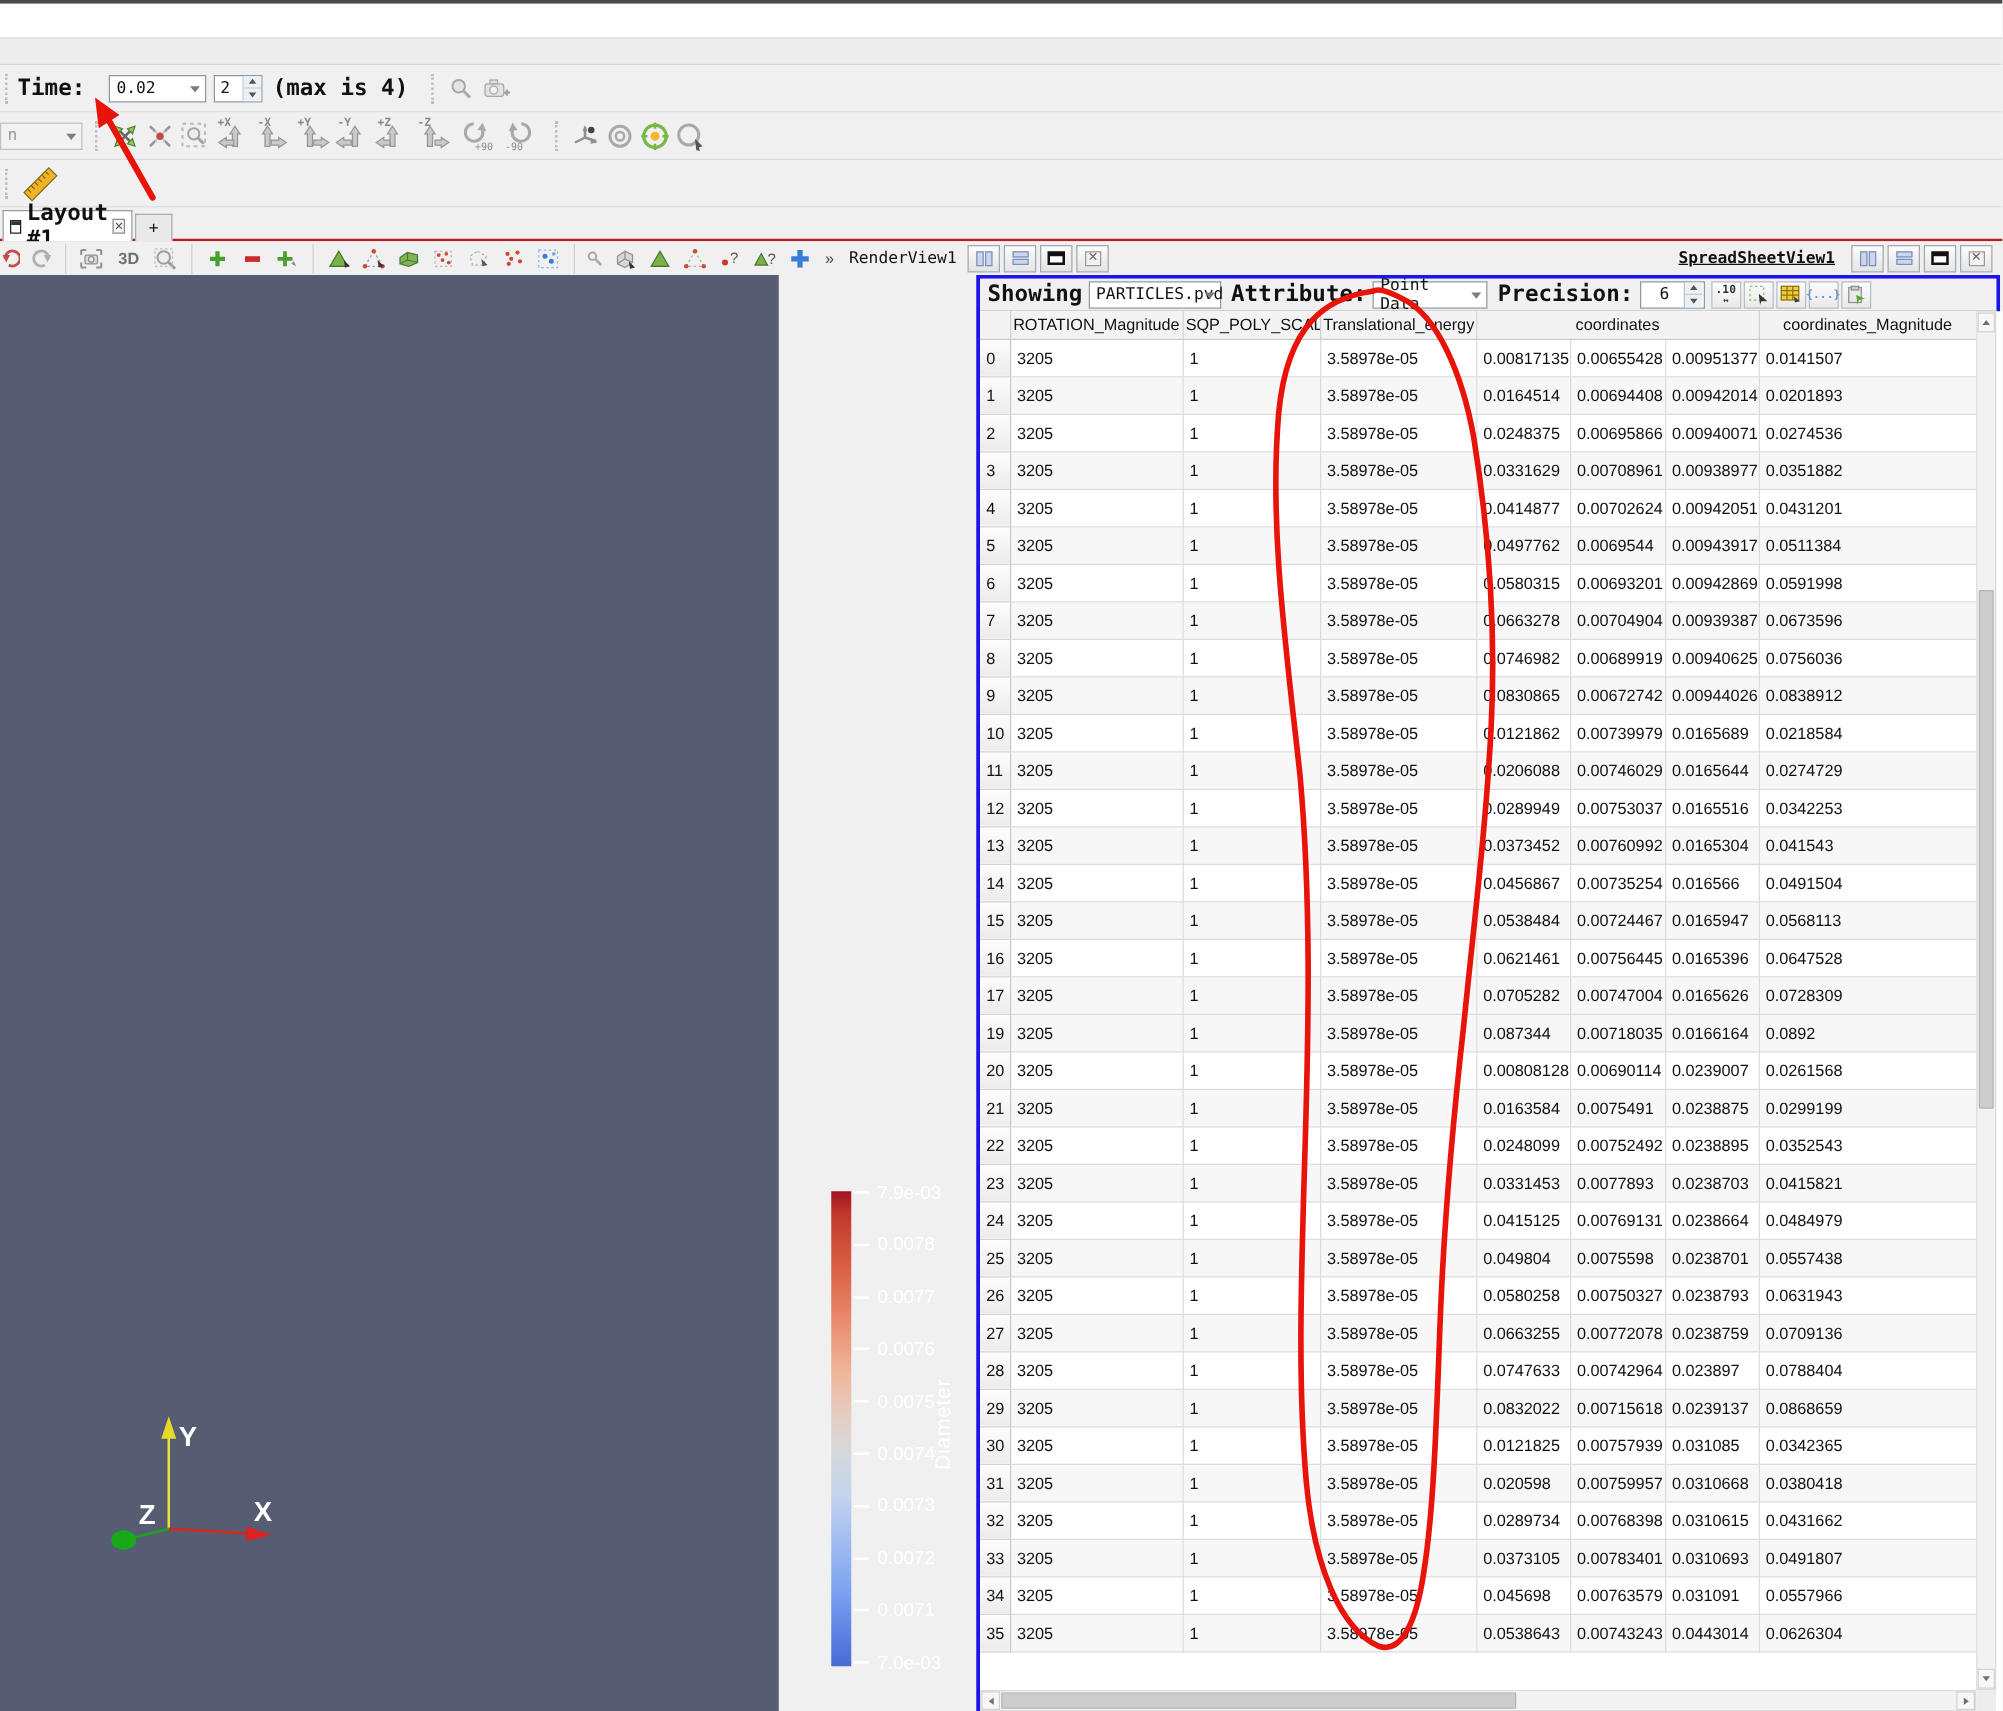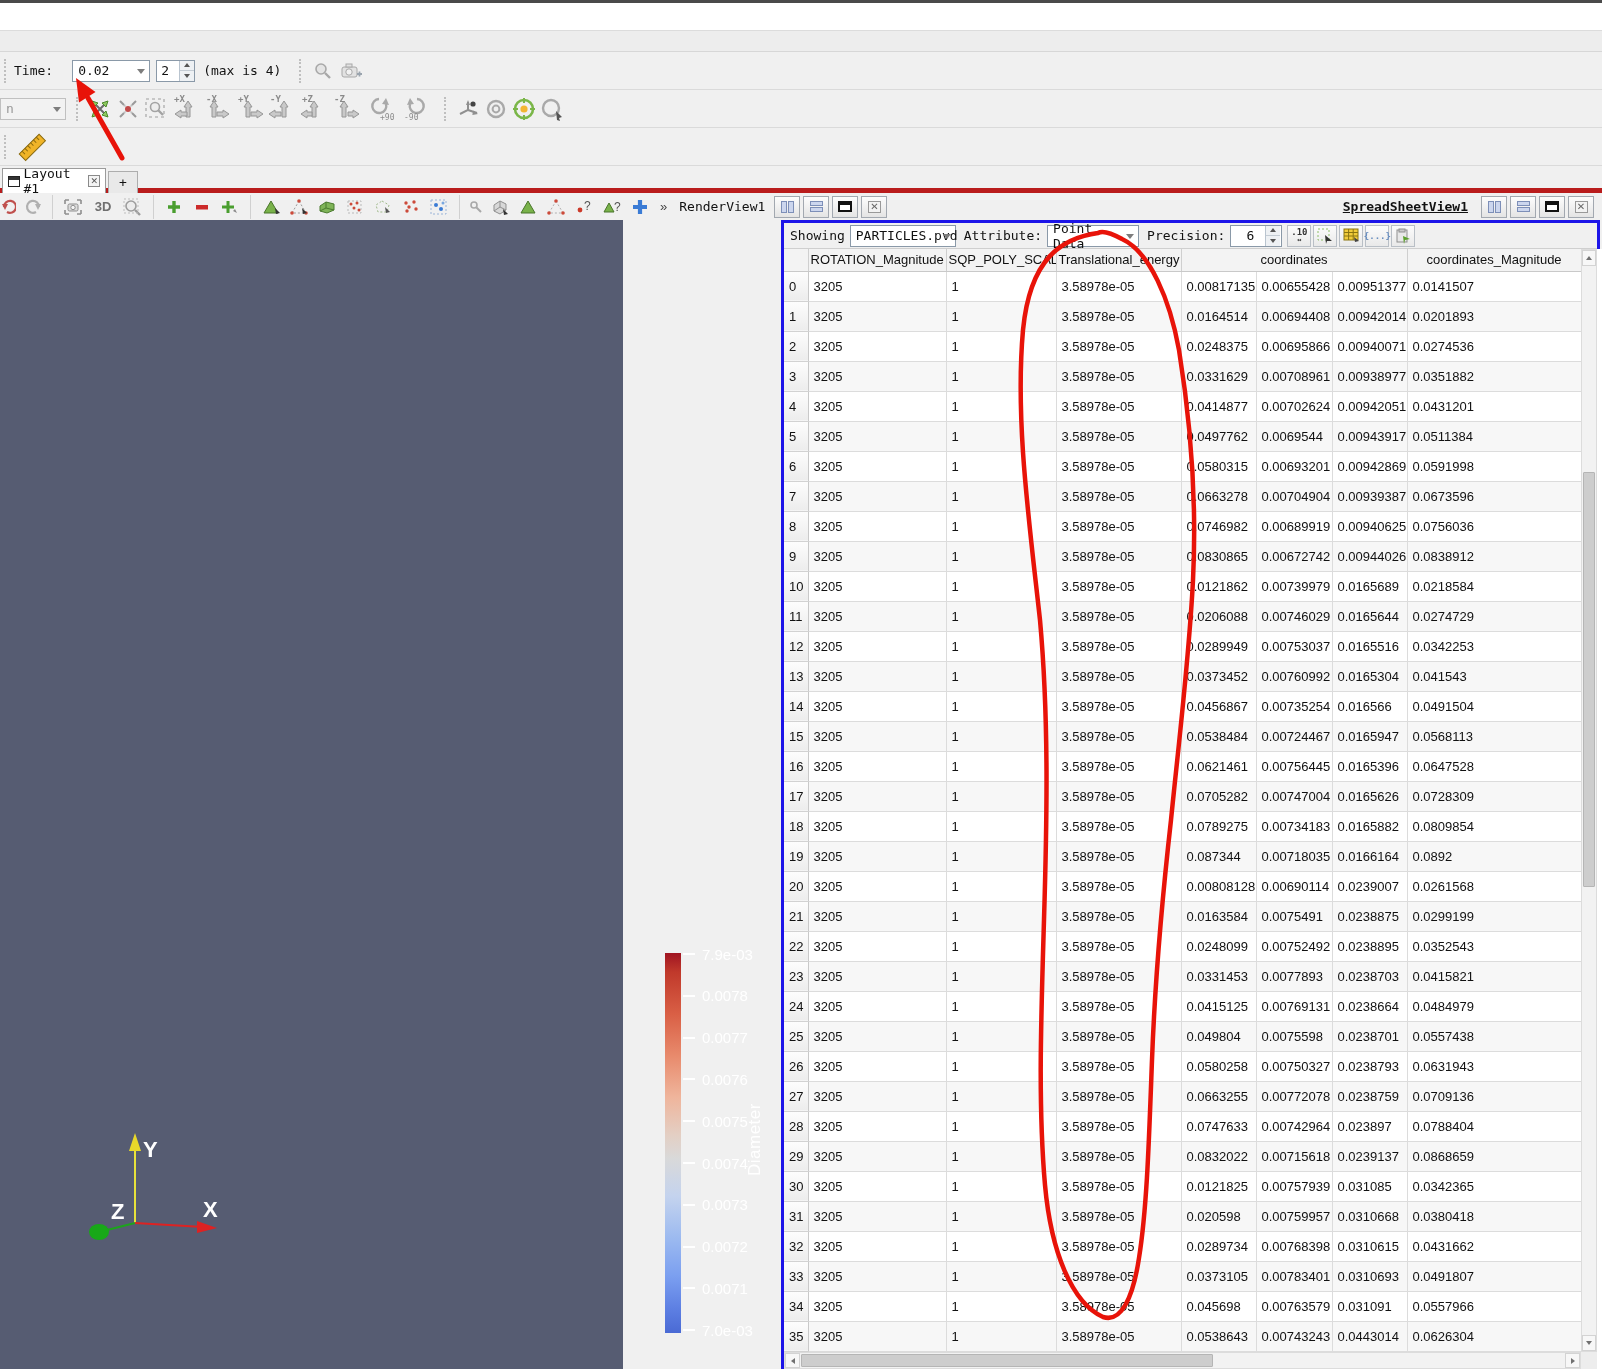--- a/index.html
+++ b/index.html
@@ -1,21 +1,21 @@
 <!DOCTYPE html>
 <html><head>
 <meta charset="utf-8">
 <style>
   * { box-sizing: border-box; }
   html,body { margin:0; padding:0; }
   body {
     width:1602px; height:1369px; position:relative; overflow:hidden;
     background:#f0f0f0; font-family:"Liberation Sans",sans-serif; color:#111;
   }
-  .mb { font-family:"DejaVu Sans Mono",monospace; font-weight:normal; font-size:13px; }
+  .mb { font-family:"DejaVu Sans Mono",monospace; font-weight:bold; font-size:18px; }
 
   
   #top-strip   { position:absolute; left:0; top:0; width:1602px; height:3px; background:#4a4a4a; }
   #white-band  { position:absolute; left:0; top:3px; width:1602px; height:27px; background:#ffffff; }
   #menu-band   { position:absolute; left:0; top:30px; width:1602px; height:22px; background:#ededed; border-top:1px solid #dcdcdc; border-bottom:1px solid #d7d7d7; }
 
   .toolbar-row { position:absolute; left:0; width:1602px; display:flex; align-items:center; background:#f0f0f0; border-bottom:1px solid #dadada; }
   #toolbar1 { top:52px;  height:38px; }
   #toolbar2 { top:90px;  height:38px; }
   #toolbar3 { top:128px; height:38px; }
@@ -35,21 +35,21 @@
   .spincol .sup { border-bottom:1px solid #c4ccd4; }
   .tri-up { width:0;height:0;border-left:3px solid transparent;border-right:3px solid transparent;border-bottom:4px solid #555; }
   .tri-dn { width:0;height:0;border-left:3px solid transparent;border-right:3px solid transparent;border-top:4px solid #555; }
 
   .iconbtn { width:26px; height:26px; display:flex; align-items:center; justify-content:center; margin:0 1px; }
   .iconbtn svg { display:block; }
   .axisbtn { width:30px; height:28px; position:relative; margin:0 1px; }
   .axlabel { position:absolute; top:-1px; left:3px; font-style:normal; font-size:9px; font-weight:bold; color:#8a8a8a; font-family:"DejaVu Sans Mono",monospace; }
 
   
-  #tabbar { position:absolute; left:0; top:166px; width:1602px; height:27px; background:#f0f0f0; border-bottom:5px solid #b91c1c; }
+  #tabbar { position:absolute; left:0; top:166px; width:1602px; height:27px; background:#f0f0f0; border-bottom:2px solid #b91c1c; }
   #layout-tab { position:absolute; left:2px; top:2px; width:104px; height:25px; background:#ffffff; border:1px solid #9b9b9b; border-bottom:none;
                 display:flex; align-items:center; gap:4px; padding:0 5px; }
   #add-tab { position:absolute; left:108px; top:5px; width:30px; height:22px; background:#e9e9e9; border:1px solid #adadad; border-bottom:none;
              display:flex; align-items:center; justify-content:center; font-size:13px; font-family:"DejaVu Sans Mono",monospace; }
   .win-glyph { width:13px; height:11px; border:1px solid #222; background:#fff; position:relative; }
   .win-glyph::before { content:""; position:absolute; left:0; top:0; right:0; height:3px; background:#333; }
   .closebox { width:13px; height:12px; border:1px solid #8a8a8a; background:#f4f4f4; font-size:9px; line-height:10px; text-align:center; color:#555; }
 
   
   #viewtitle { position:absolute; left:0; top:193px; width:1602px; height:27px; background:#f0f0f0; }
@@ -773,30 +773,20 @@
           <tr class="odd">
             <th>17</th>
             <td>3205</td>
             <td>1</td>
             <td>3.58978e-05</td>
             <td>0.0705282</td>
             <td>0.00747004</td>
             <td>0.0165626</td>
             <td>0.0728309</td>
           </tr>
-          <tr class="even">
-            <th>18</th>
-            <td>3205</td>
-            <td>1</td>
-            <td>3.58978e-05</td>
-            <td>0.0789275</td>
-            <td>0.00734183</td>
-            <td>0.0165882</td>
-            <td>0.0809854</td>
-          </tr>
           <tr class="odd">
             <th>19</th>
             <td>3205</td>
             <td>1</td>
             <td>3.58978e-05</td>
             <td>0.087344</td>
             <td>0.00718035</td>
             <td>0.0166164</td>
             <td>0.0892</td>
           </tr>

